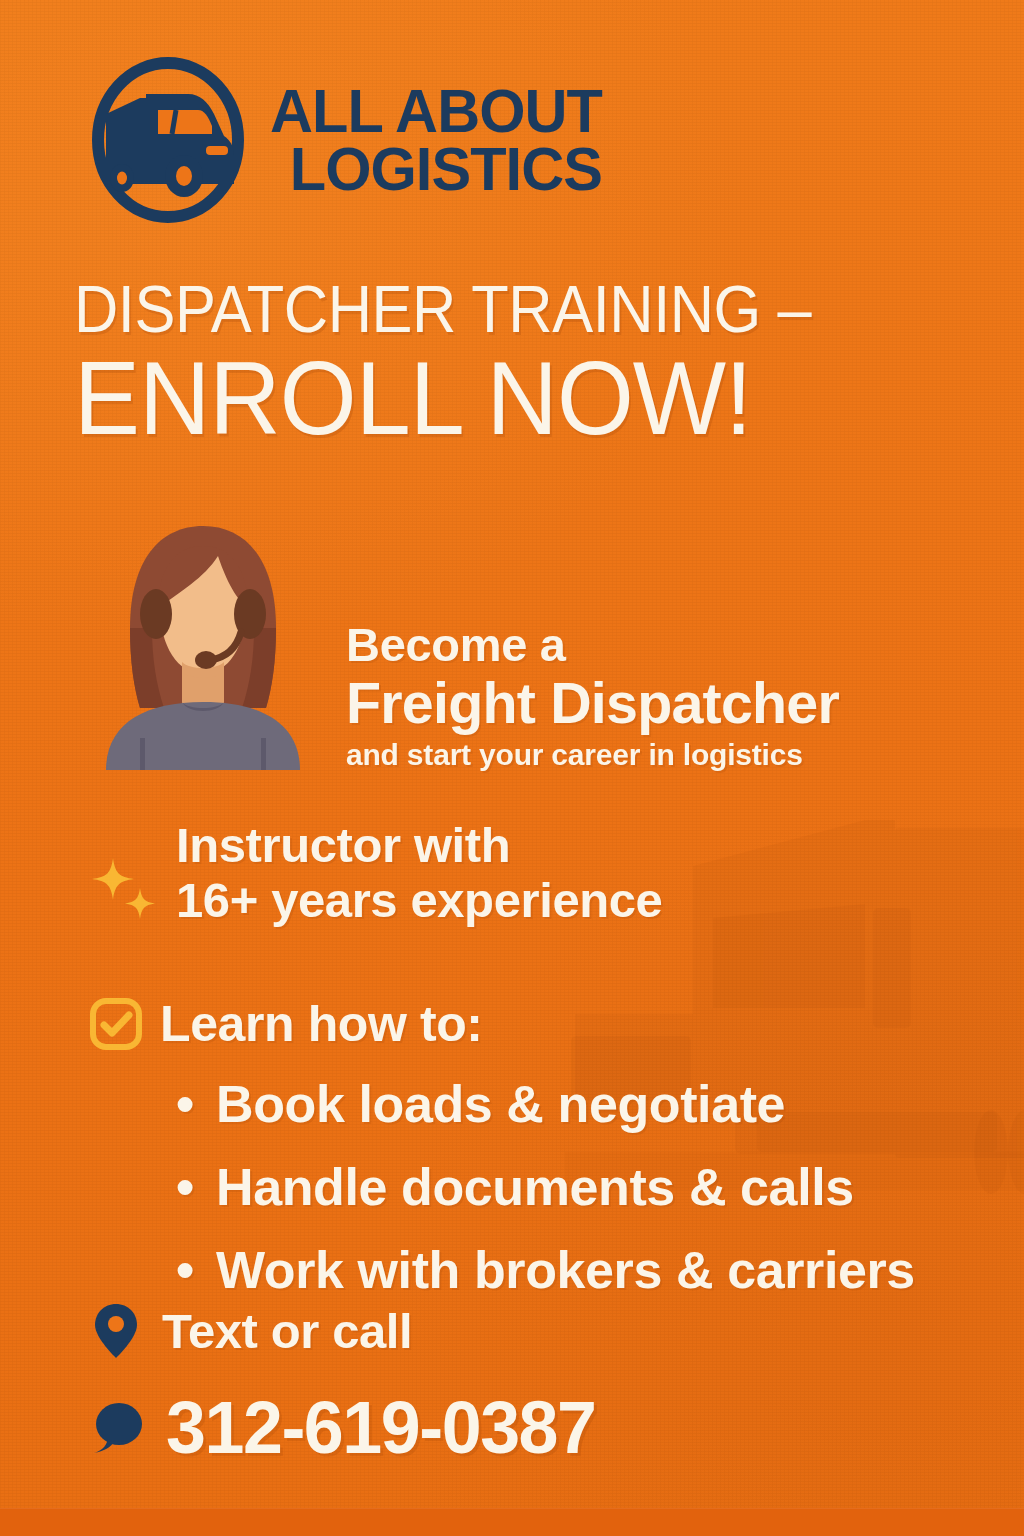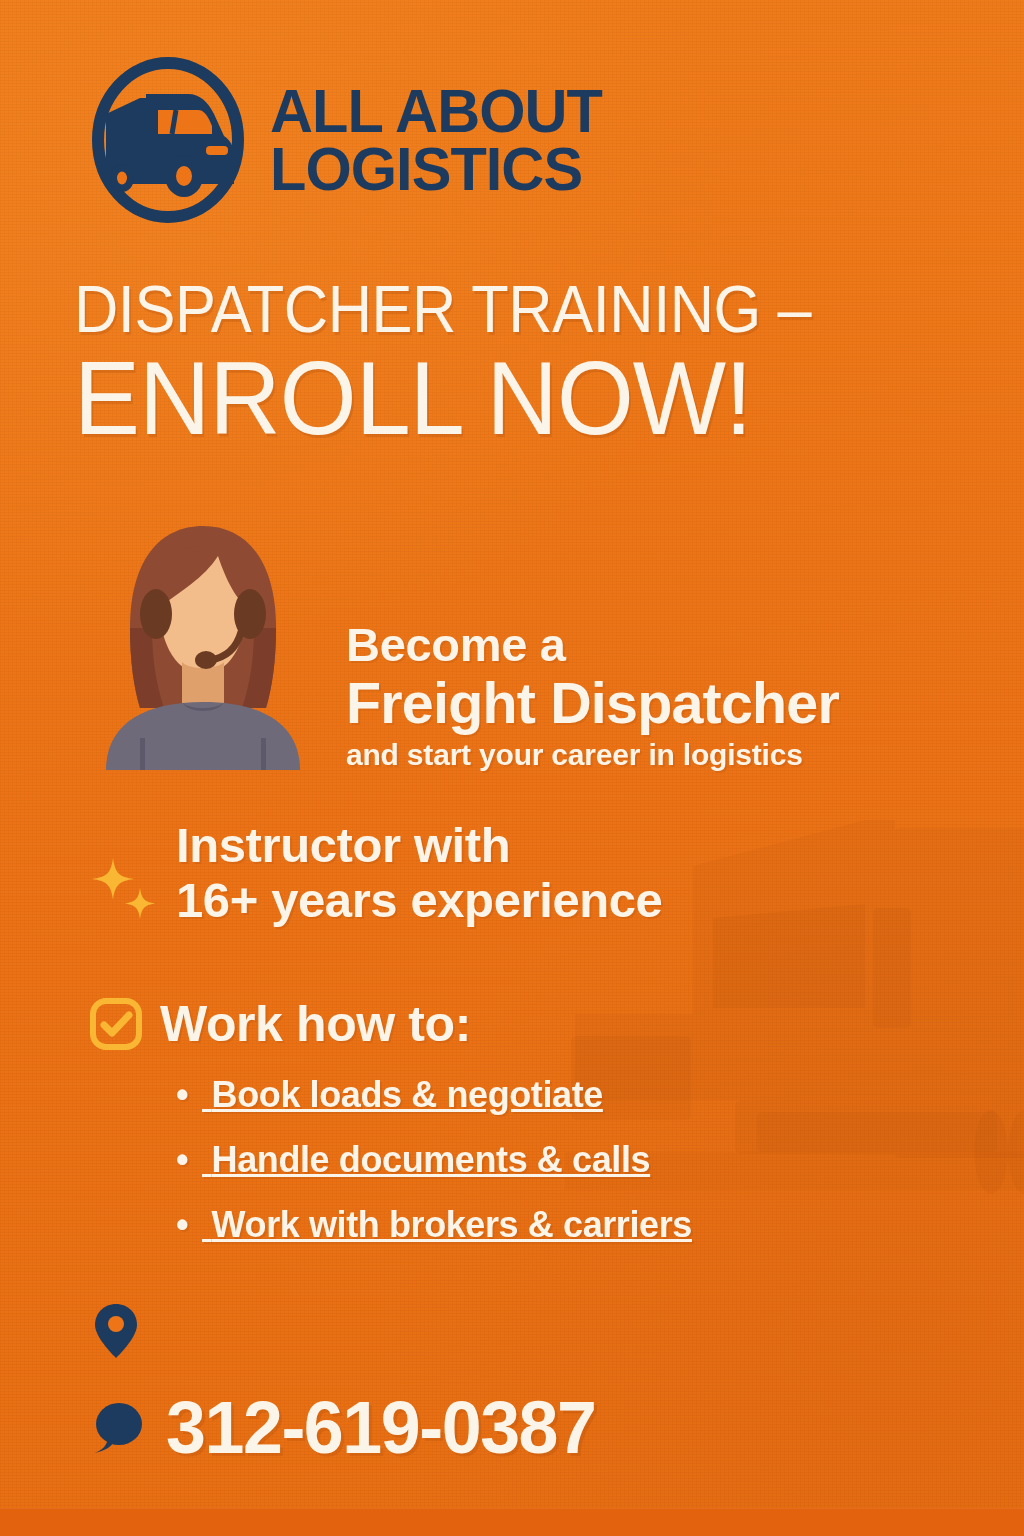--- a/index.html
+++ b/index.html
@@ -44,21 +44,21 @@
   .bottom-bar {
     position:absolute; left:0; right:0; bottom:0;
     height:28px;
     background:#E2620D;
     border-top:1px solid rgba(255,255,255,.07);
   }
 
   
   .logo-row {
     position:absolute; left:88px; top:52px;
-    display:flex; align-items:center; gap:22px;
+    display:flex; align-items:center; gap:22px;text-align:right;
   }
   .logo-mark { width:160px; height:175px; flex:0 0 auto; }
   .logo-words {
     display:flex; flex-direction:column;
     line-height:.92;
     font-family:"Liberation Sans", sans-serif;
     font-weight:bold;
     color:#1C3B5E;
     letter-spacing:-1px;
   }
@@ -139,26 +139,25 @@
     font-size:50px; letter-spacing:-.4px;
     text-shadow:2px 2px 0 rgba(150,60,5,.16);
   }
 
   .bullets {
     position:absolute; left:176px; top:1074px;
     list-style:none;
     color:#FBF5E9; font-weight:bold;
   }
   .bullets li {
-    font-size:36px;
+    font-size:52px;
     letter-spacing:-.4px;
     margin-bottom:23px;
     text-shadow:2px 2px 0 rgba(150,60,5,.16);
     white-space:nowrap;
-    text-decoration:underline;
   }
   .bullets li .dot { display:inline-block; width:26px; }
 
   
   .contact-call {
     position:absolute; left:92px; top:1302px;
     display:flex; align-items:center; gap:22px;
   }
   .pin-icon { width:48px; height:58px; flex:0 0 auto; }
   .contact-call .txt {
@@ -316,21 +315,21 @@
     </div>
   </div>
 
   <div class="feature-learn">
     <div class="check-icon">
       <svg viewBox="0 0 56 56" width="56" height="56" aria-hidden="true">
         <rect x="5" y="5" width="46" height="46" rx="13" fill="none" stroke="#F9B733" stroke-width="6"></rect>
         <path d="M16 29 L24 37 L41 19" fill="none" stroke="#F9B733" stroke-width="7" stroke-linecap="round" stroke-linejoin="round"></path>
       </svg>
     </div>
-    <div class="txt">Work how to:</div>
+    <div class="txt">Learn how to:</div>
   </div>
 
   <ul class="bullets">
     <li>
       <span class="dot">•</span>
       <span>Book loads &amp; negotiate</span>
     </li>
     <li>
       <span class="dot">•</span>
       <span>Handle documents &amp; calls</span>
@@ -341,20 +340,21 @@
     </li>
   </ul>
 
   <div class="contact-call">
     <div class="pin-icon">
       <svg viewBox="0 0 48 58" width="48" height="58" aria-hidden="true">
         <path d="M24 2 C12 2 3 11 3 23 C3 36 24 56 24 56 C24 56 45 36 45 23 C45 11 36 2 24 2 Z" fill="#1C3B5E"></path>
         <circle cx="24" cy="22" r="8" fill="#ED7518"></circle>
       </svg>
     </div>
+    <div class="txt">Text or call</div>
   </div>
 
   <div class="contact-phone">
     <div class="bubble-icon">
       <svg viewBox="0 0 52 52" width="52" height="52" aria-hidden="true">
         <ellipse cx="27" cy="22" rx="23" ry="21" fill="#1C3B5E"></ellipse>
         <path d="M16 37 C14 45 9 49 2 51 C12 49 19 45 22 40 Z" fill="#1C3B5E"></path>
       </svg>
     </div>
     <div class="txt">312-619-0387</div>

